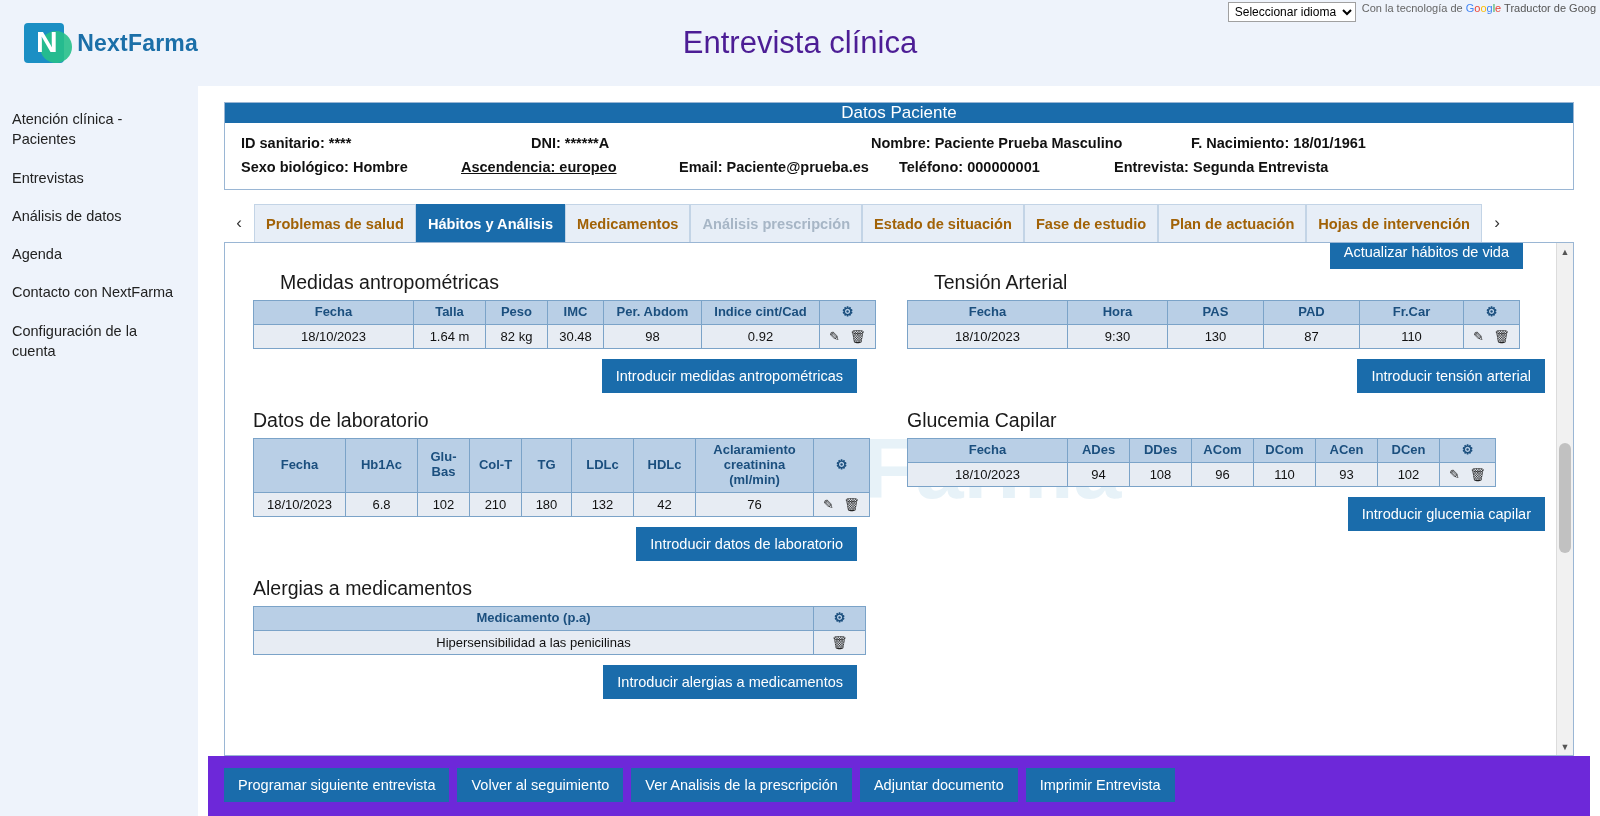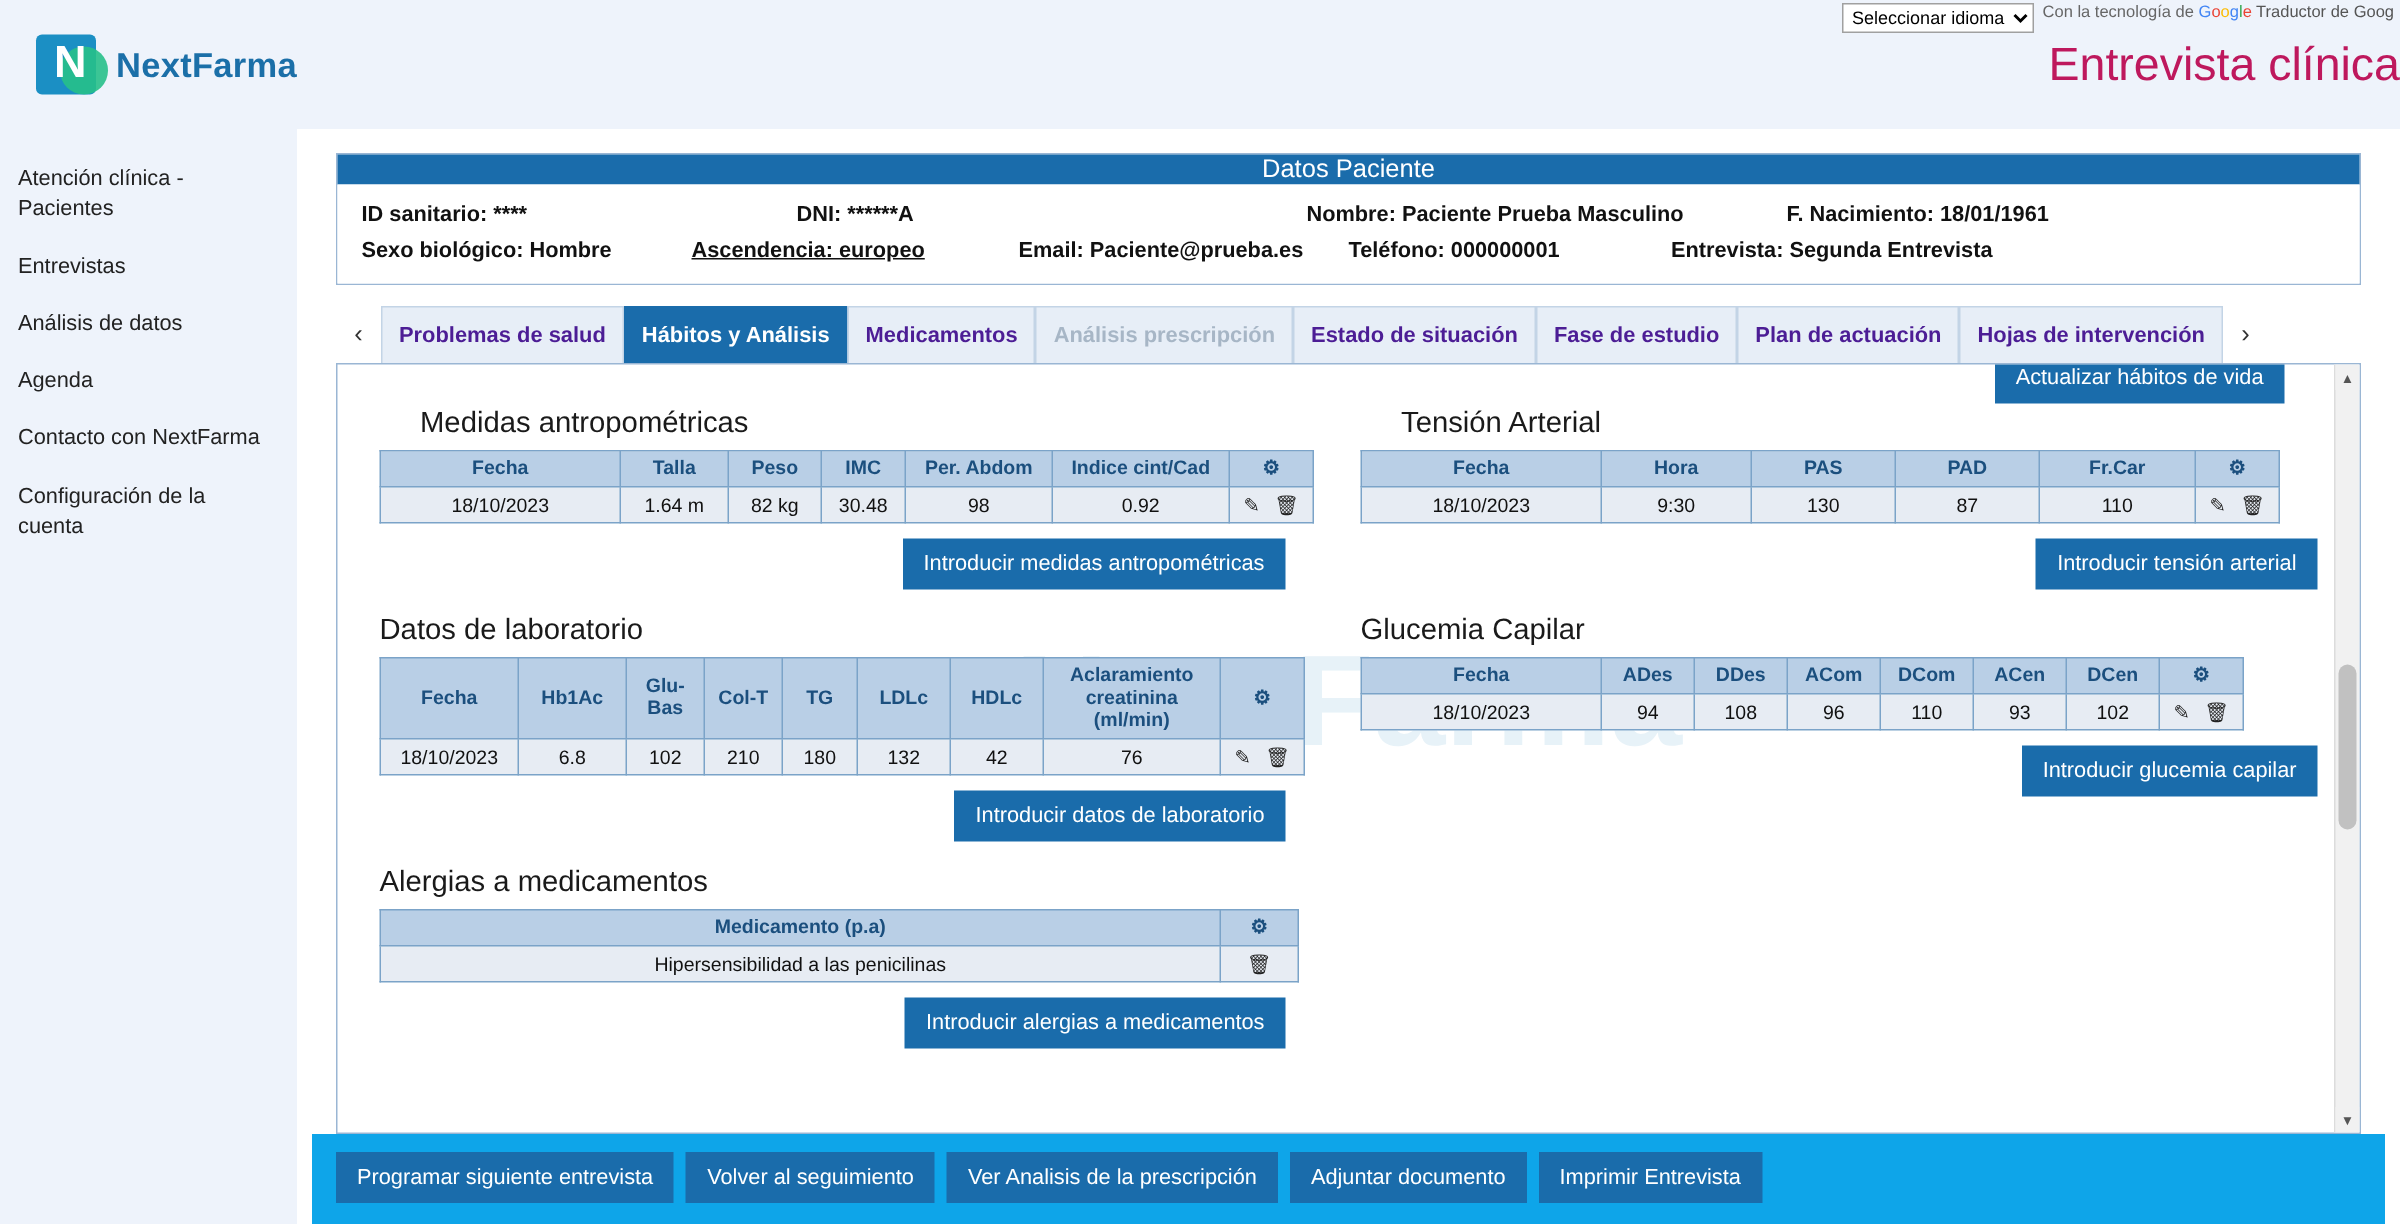--- a/index.html
+++ b/index.html
@@ -82,23 +82,23 @@
   }
   .brand-name {
     font-size: 23px;
     font-weight: bold;
     color: #1b6fa8;
     letter-spacing: .2px;
   }
   .page-title {
     position: absolute;
     left: 0; right: 0;
-    text-align: right;
+    text-align: center;
     font-size: 31px;
-    color: #be185d;
+    color: #4c1d95;
     font-weight: normal;
     pointer-events: none;
   }
 
   
   .body {
     flex: 1 1 auto;
     display: flex;
     min-height: 0;
     justify-content: flex-end;
@@ -169,21 +169,21 @@
     background: #fff;
     cursor: pointer;
     border: none;
   }
   .tab {
     flex: 0 0 auto;
     padding: 0 11px;
     display: flex; align-items: center; justify-content: center;
     font-size: 14.6px;
     font-weight: bold;
-    color: #4c1d95;
+    color: #a16207;
     background: #e7eef7;
     border: 1px solid #c3d4e6;
     border-bottom: none;
     cursor: pointer;
     white-space: nowrap;
   }
   .tab.active {
     background: #1a6cab;
     color: #fff;
     border-color: #1a6cab;
@@ -308,21 +308,21 @@
     border-radius: 6px;
     cursor: pointer;
   }
 
   
   .bottom-bar {
     flex: 0 0 auto;
     padding: 12px 0 14px 16px;
     display: flex;
     gap: 8px;
-    background: #0ea5e9;
+    background: #6d28d9;
   }
 </style>
 </head>
 <body>
 
 <div class="app">
 
   <div class="gt-bar">
     <select class="gt-select">
       <option>Seleccionar idioma</option>

